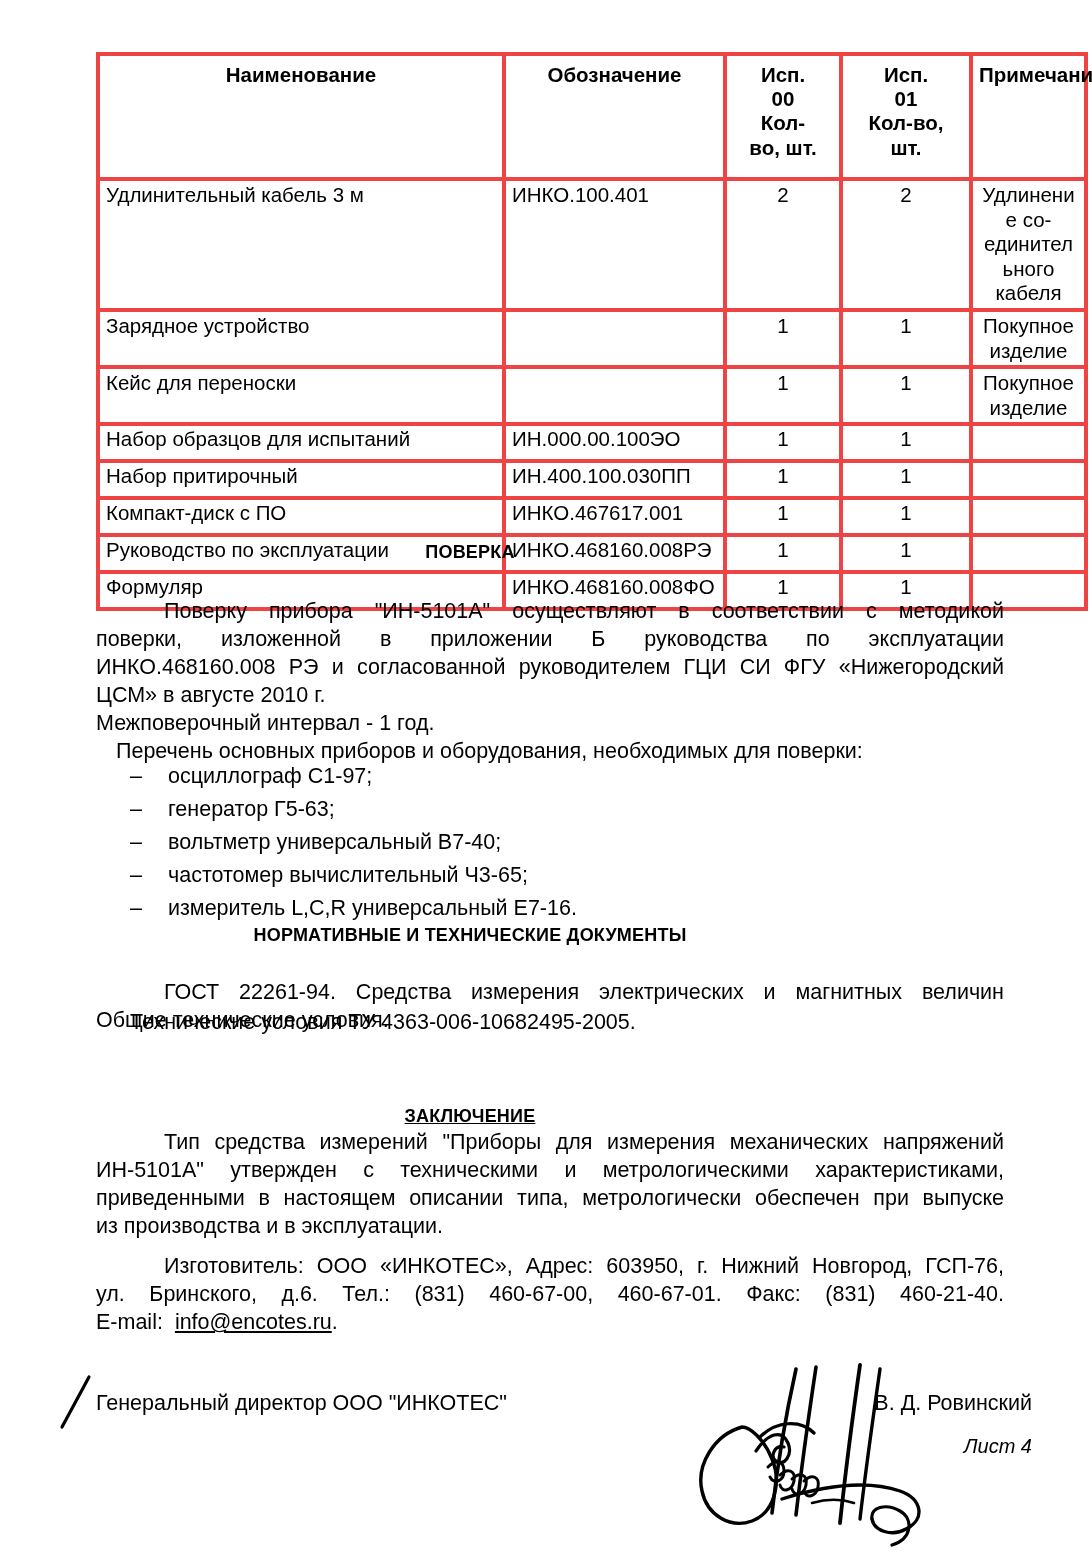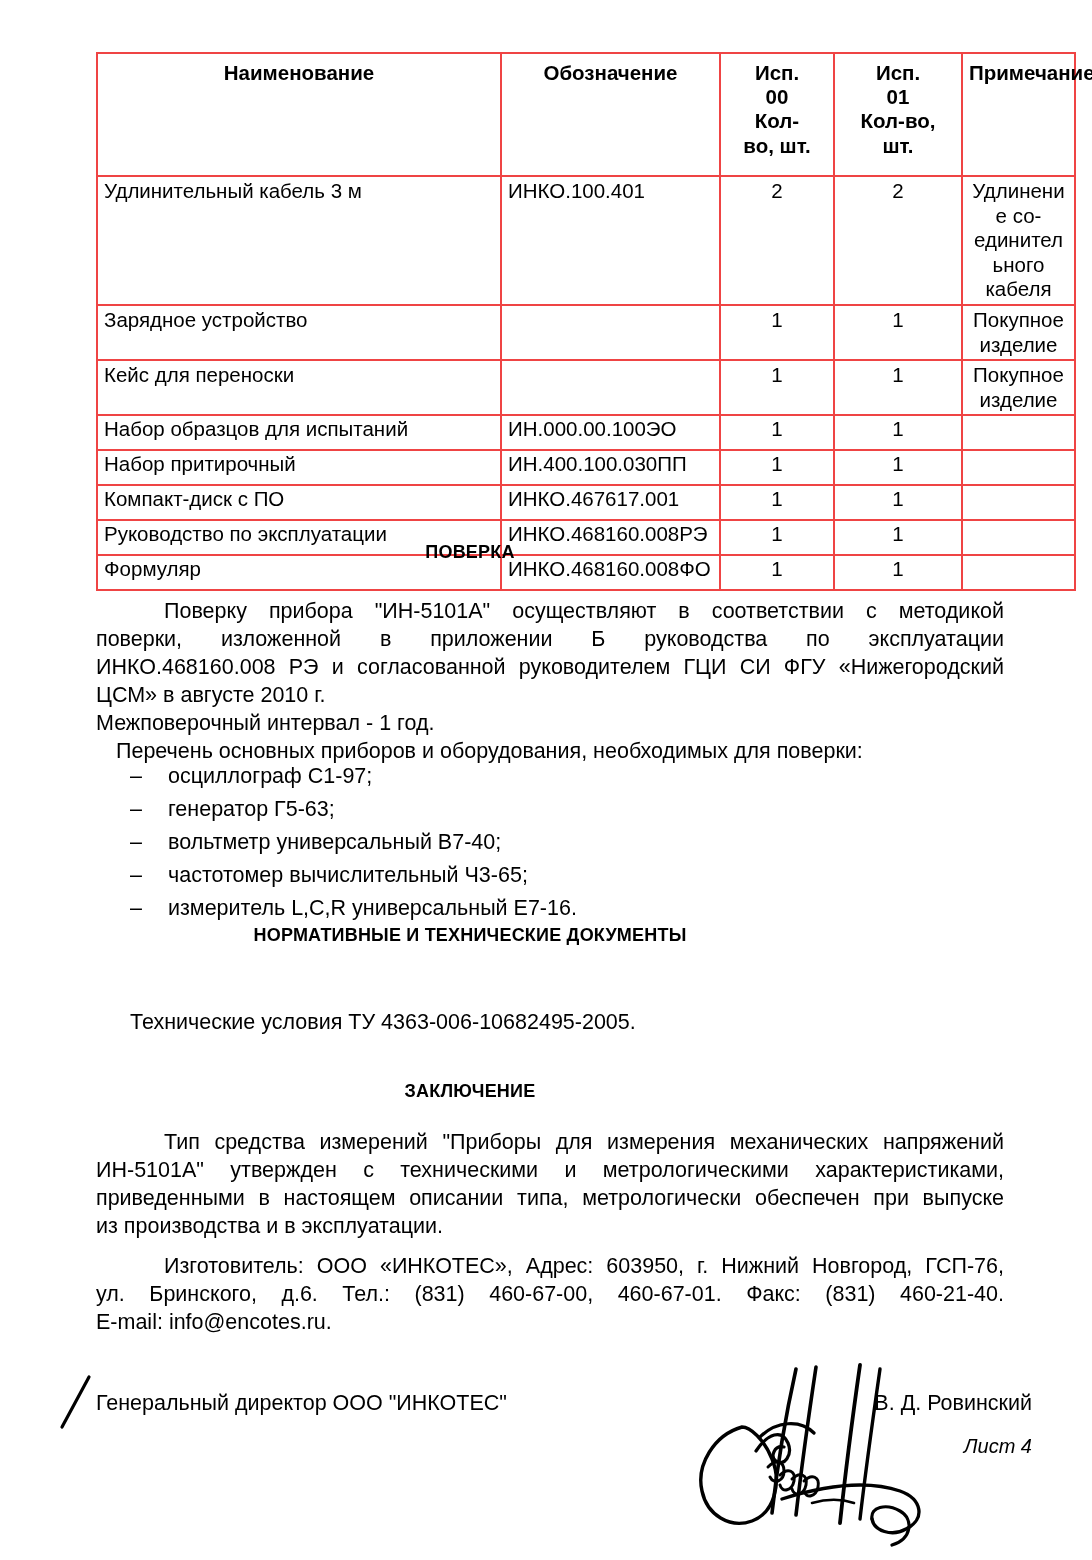--- a/index.html
+++ b/index.html
@@ -28,21 +28,21 @@
     position: absolute;
     left: 96px;
     top: 52px;
     width: 908px;
     border-collapse: collapse;
     table-layout: fixed;
     font-size: 20.5px;
     line-height: 1.18;
   }
   .spec-table td, .spec-table th {
-    border: 2px solid #ef4444;
+    border: 4px solid #ef4444;
     padding: 2px 6px;
     vertical-align: top;
     font-weight: normal;
   }
   .spec-table thead th {
     font-weight: bold;
     text-align: center;
     vertical-align: top;
     padding-top: 7px;
     height: 112px;
@@ -173,20 +173,22 @@
   }
   .margin-stroke {
     position: absolute;
     left: 58px;
     top: 1374px;
     width: 36px;
     height: 56px;
   }
 
   .email-link {
+    text-decoration: underline;
+    margin-left: 6px;
   }
 </style>
 </head>
 <body>
 
 <div class="page">
 
   <table class="spec-table">
     <thead>
       <tr>
@@ -302,24 +304,28 @@
       <span>частотомер вычислительный Ч3-65;</span>
     </li>
     <li>
       <span class="dash">–</span>
       <span>измеритель L,C,R универсальный Е7-16.</span>
     </li>
   </ul>
 
   <div class="section-title" style="top:925px;">НОРМАТИВНЫЕ И ТЕХНИЧЕСКИЕ ДОКУМЕНТЫ</div>
 
+  <div class="para body-col" style="top:978px;">
+    <span class="jline" style="text-indent:68px;">ГОСТ 22261-94. Средства измерения электрических и магнитных величин</span>
+    <span class="jline last">Общие технические условия.</span>
+  </div>
 
   <div class="para body-col no-justify" style="top:1008px; text-indent:34px;">Технические условия ТУ 4363-006-10682495-2005.</div>
 
-  <div class="section-title" style="top:1081px;">ЗАКЛЮЧЕНИЕ</div>
+  <div class="section-title" style="top:1106px;text-decoration:underline;">ЗАКЛЮЧЕНИЕ</div>
 
   <div class="para body-col" style="top:1128px;">
     <span class="jline" style="text-indent:68px;">Тип средства измерений "Приборы для измерения механических напряжений</span>
     <span class="jline">ИН-5101А" утвержден с техническими и метрологическими характеристиками,</span>
     <span class="jline">приведенными в настоящем описании типа, метрологически обеспечен при выпуске</span>
     <span class="jline last">из производства и в эксплуатации.</span>
   </div>
 
   <div class="para body-col" style="top:1252px;">
     <span class="jline" style="text-indent:68px;">Изготовитель: ООО «ИНКОТЕС», Адрес: 603950, г. Нижний Новгород, ГСП-76,</span>

